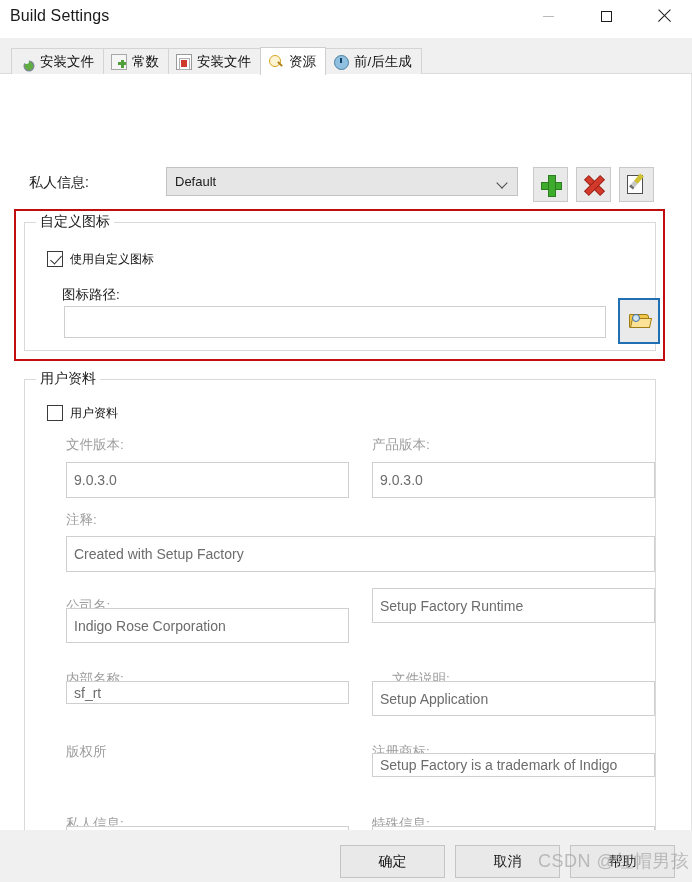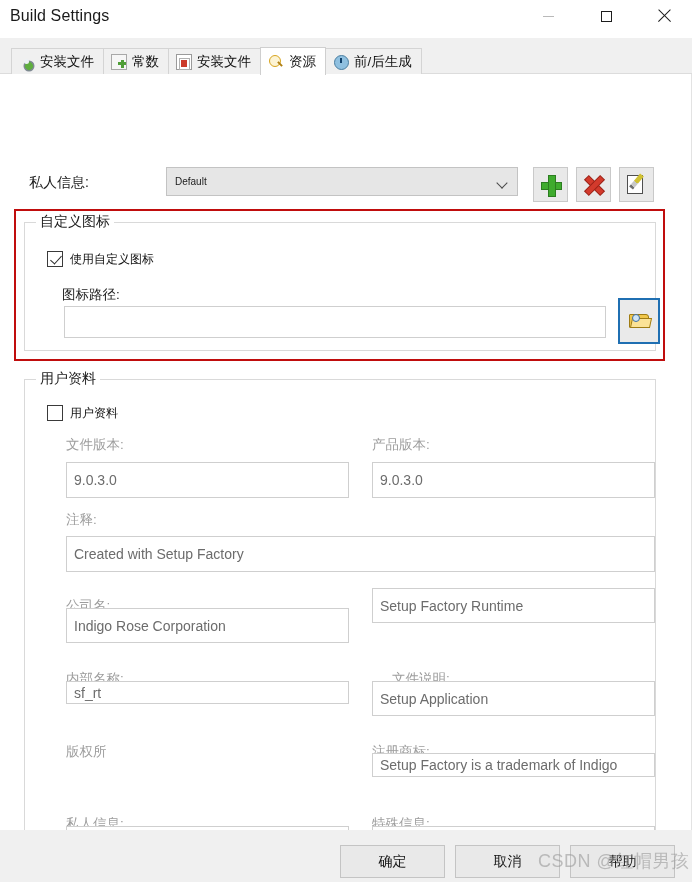--- a/index.html
+++ b/index.html
@@ -157,21 +157,21 @@
     font-size: 14px; color: #1b1b1b;
   }
   .combo {
     position: absolute; left: 166px; top: 93px;
     width: 352px; height: 29px;
     background: #e6e6e6;
     border: 1px solid #c3c3c3;
     display: flex; align-items: center;
   }
   .combo .cval {
-    margin-left: 8px; font-size: 10px; color: #1b1b1b;
+    margin-left: 8px; font-size: 13px; color: #1b1b1b;
   }
   .combo .chev {
     position: absolute; right: 11px; top: 11px;
     width: 8px; height: 8px;
     border-right: 1.3px solid #4a4a4a;
     border-bottom: 1.3px solid #4a4a4a;
     transform: rotate(45deg);
   }
   .tbtn {
     position: absolute; top: 93px;

